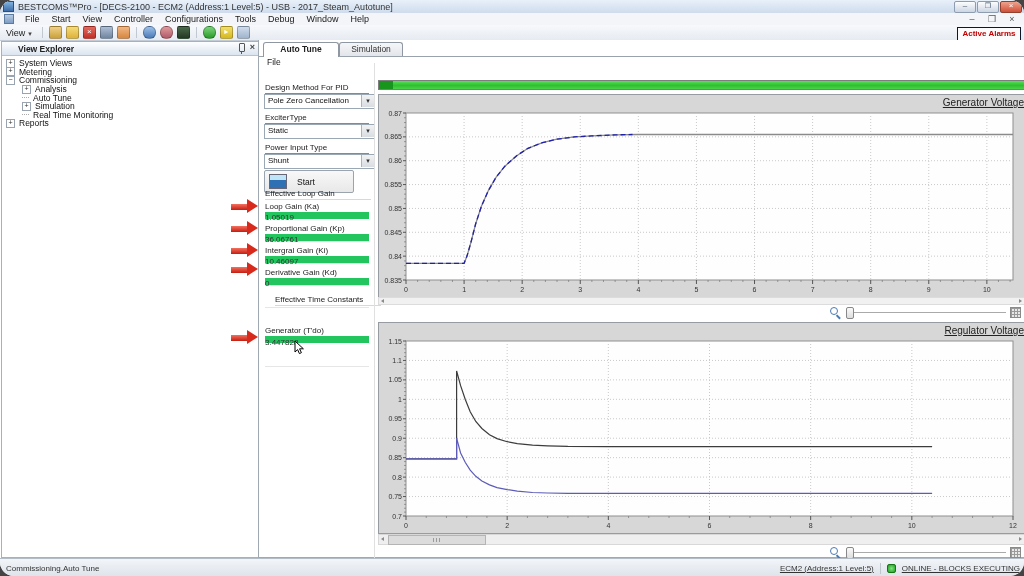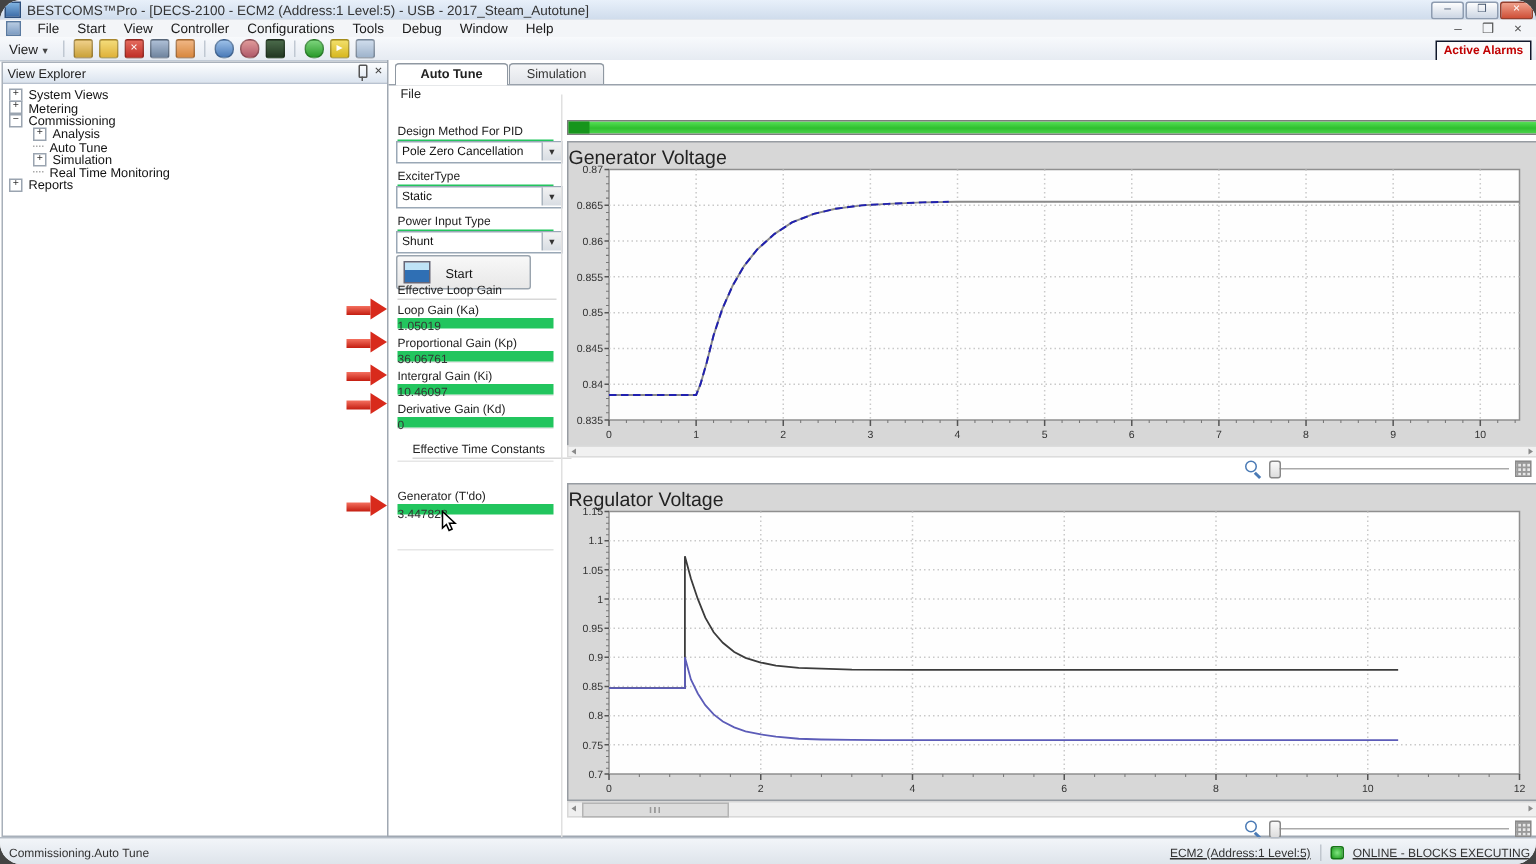--- a/index.html
+++ b/index.html
@@ -30,21 +30,21 @@
   .caret::before{content:"▾";font-size:7px;color:#444;}
   .tb-sep{width:1px;height:11px;background:#c0c8d2;margin:0 4px;}
   .tico{width:11px;height:11px;margin:0 2px;border-radius:2px;border:1px solid rgba(0,0,0,.25);
     font-size:8px;line-height:10px;text-align:center;color:#fff;}
   
   .active-alarms{position:absolute;right:3px;top:27px;width:62px;height:12px;background:#fbfbfb;
     border:1px solid #0f172a;color:#c00000;font-weight:bold;font-size:8px;text-align:center;line-height:12px;}
   
   .explorer{position:absolute;left:1px;top:41px;width:256px;height:515px;background:#fff;border:1px solid #a8b0ba;}
   .exp-header{height:13px;background:linear-gradient(#fdfeff,#dbe4ef);border-bottom:1px solid #b8c2d0;
-    display:flex;align-items:center;font-size:8.5px;color:#222;padding-left:3px;position:relative;}
+    display:flex;align-items:center;font-size:8.5px;color:#222;padding-left:16px;position:relative;font-weight:bold;}
   .exp-tools{position:absolute;right:3px;top:1px;display:flex;gap:5px;align-items:center;color:#444;}
   .pin-icon{width:4px;height:7px;border:1px solid #555;border-radius:1px;position:relative;}
   .pin-icon::after{content:"";position:absolute;left:1px;top:7px;width:1px;height:3px;background:#555;}
   .exp-close{font-size:9px;line-height:9px;}
   .tree{padding:3px 0 0 4px;font-size:8.5px;color:#111;}
   .titem{display:flex;align-items:center;height:8.6px;margin:0 0 0 0;}
   .lvl1{margin-left:16px;}
   .tbox{width:7px;height:7px;border:1px solid #9aa4b0;background:#fff;font-size:7px;line-height:6px;
     text-align:center;color:#333;margin-right:4px;flex:none;}
   .tdash{width:7px;height:1px;border-top:1px dotted #aaa;margin-right:4px;flex:none;}
@@ -74,21 +74,21 @@
   .gval{border-bottom:1px solid #e6e6e6;width:104px;padding-bottom:19px;color:#333;}
   
   .statusstrip{position:absolute;left:119px;top:23px;width:645px;height:15px;background:#9d9d9d;
     color:#fff;font-size:8px;line-height:15px;}
   .ss-l{margin-left:8px;} .ss-v{margin-left:14px;}
   .ss-c{position:absolute;left:188px;top:0;} .ss-c span{margin-right:12px;}
   .progress{position:absolute;left:119px;top:40px;width:645px;height:8px;border:1px solid #7d7d7d;
     background:linear-gradient(#57e157,#2fbf2f 55%,#4ad34a);}
   .progress .lead{position:absolute;left:0;top:0;width:14px;height:100%;background:#17951c;}
   .chartpanel{position:absolute;left:119px;width:645px;background:#d7d7d7;border:1px solid #979ca2;}
-  .chart-title{height:11px;text-align:left;font-size:13px;color:#222;padding-top:2px;}
+  .chart-title{height:11px;text-align:right;font-size:10px;color:#222;padding-top:2px;text-decoration:underline;}
   .scrollstrip{position:absolute;left:119px;width:645px;height:6px;background:#f1f1f1;border:1px solid #dcdcdc;}
   .tri-l{position:absolute;left:2px;top:1px;width:0;height:0;border-right:3px solid #8a8a8a;border-top:2px solid transparent;border-bottom:2px solid transparent;}
   .tri-r{position:absolute;right:2px;top:1px;width:0;height:0;border-left:3px solid #8a8a8a;border-top:2px solid transparent;border-bottom:2px solid transparent;}
   .zoomrow{position:absolute;left:119px;width:645px;height:14px;}
   .magnifier{position:absolute;left:452px;top:2px;width:6px;height:6px;border:1.5px solid #4a7ab5;border-radius:50%;}
   .magnifier::after{content:"";position:absolute;right:-4px;bottom:-3px;width:5px;height:1.5px;background:#4a7ab5;transform:rotate(45deg);}
   .slider-track{position:absolute;left:470px;top:7px;width:158px;height:1px;background:#aaa;}
   .slider-thumb{position:absolute;left:468px;top:2px;width:6px;height:10px;border:1px solid #888;border-radius:2px;background:linear-gradient(#fafafa,#ddd);}
   .expand-ico{position:absolute;right:2px;top:2px;width:9px;height:9px;border:1px solid #8a8a8a;background:#e8e8e8;
     background-image:linear-gradient(#9a9a9a 1px,transparent 1px),linear-gradient(90deg,#9a9a9a 1px,transparent 1px);background-size:3px 3px;}

